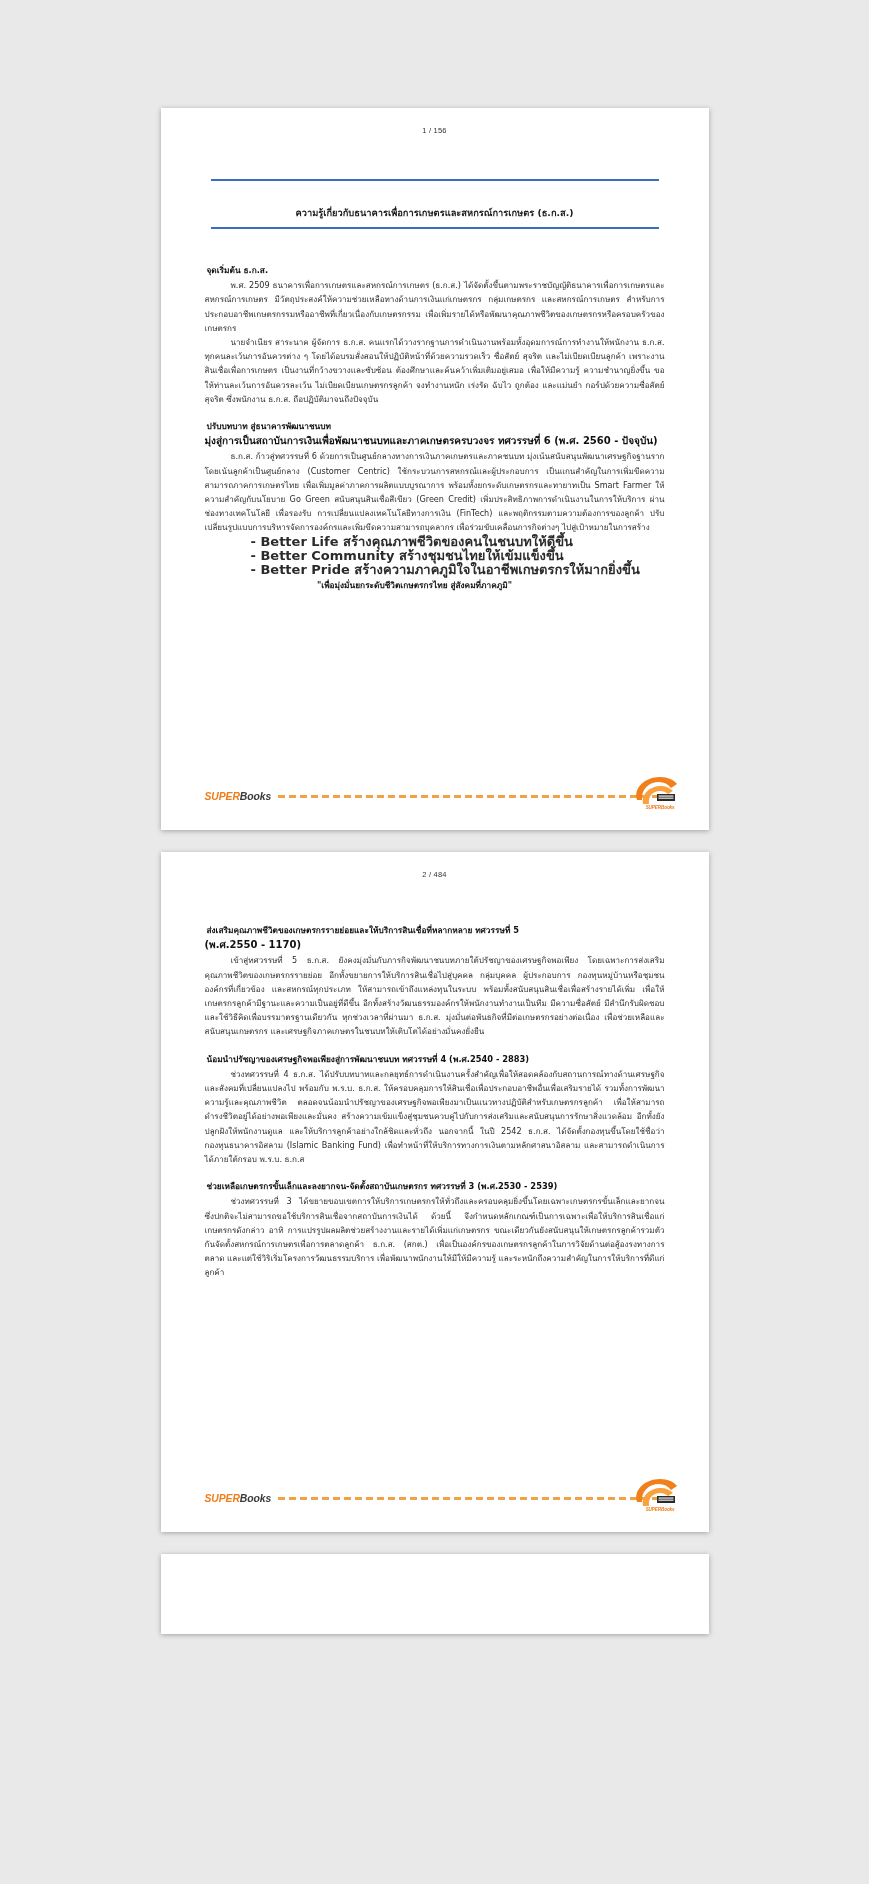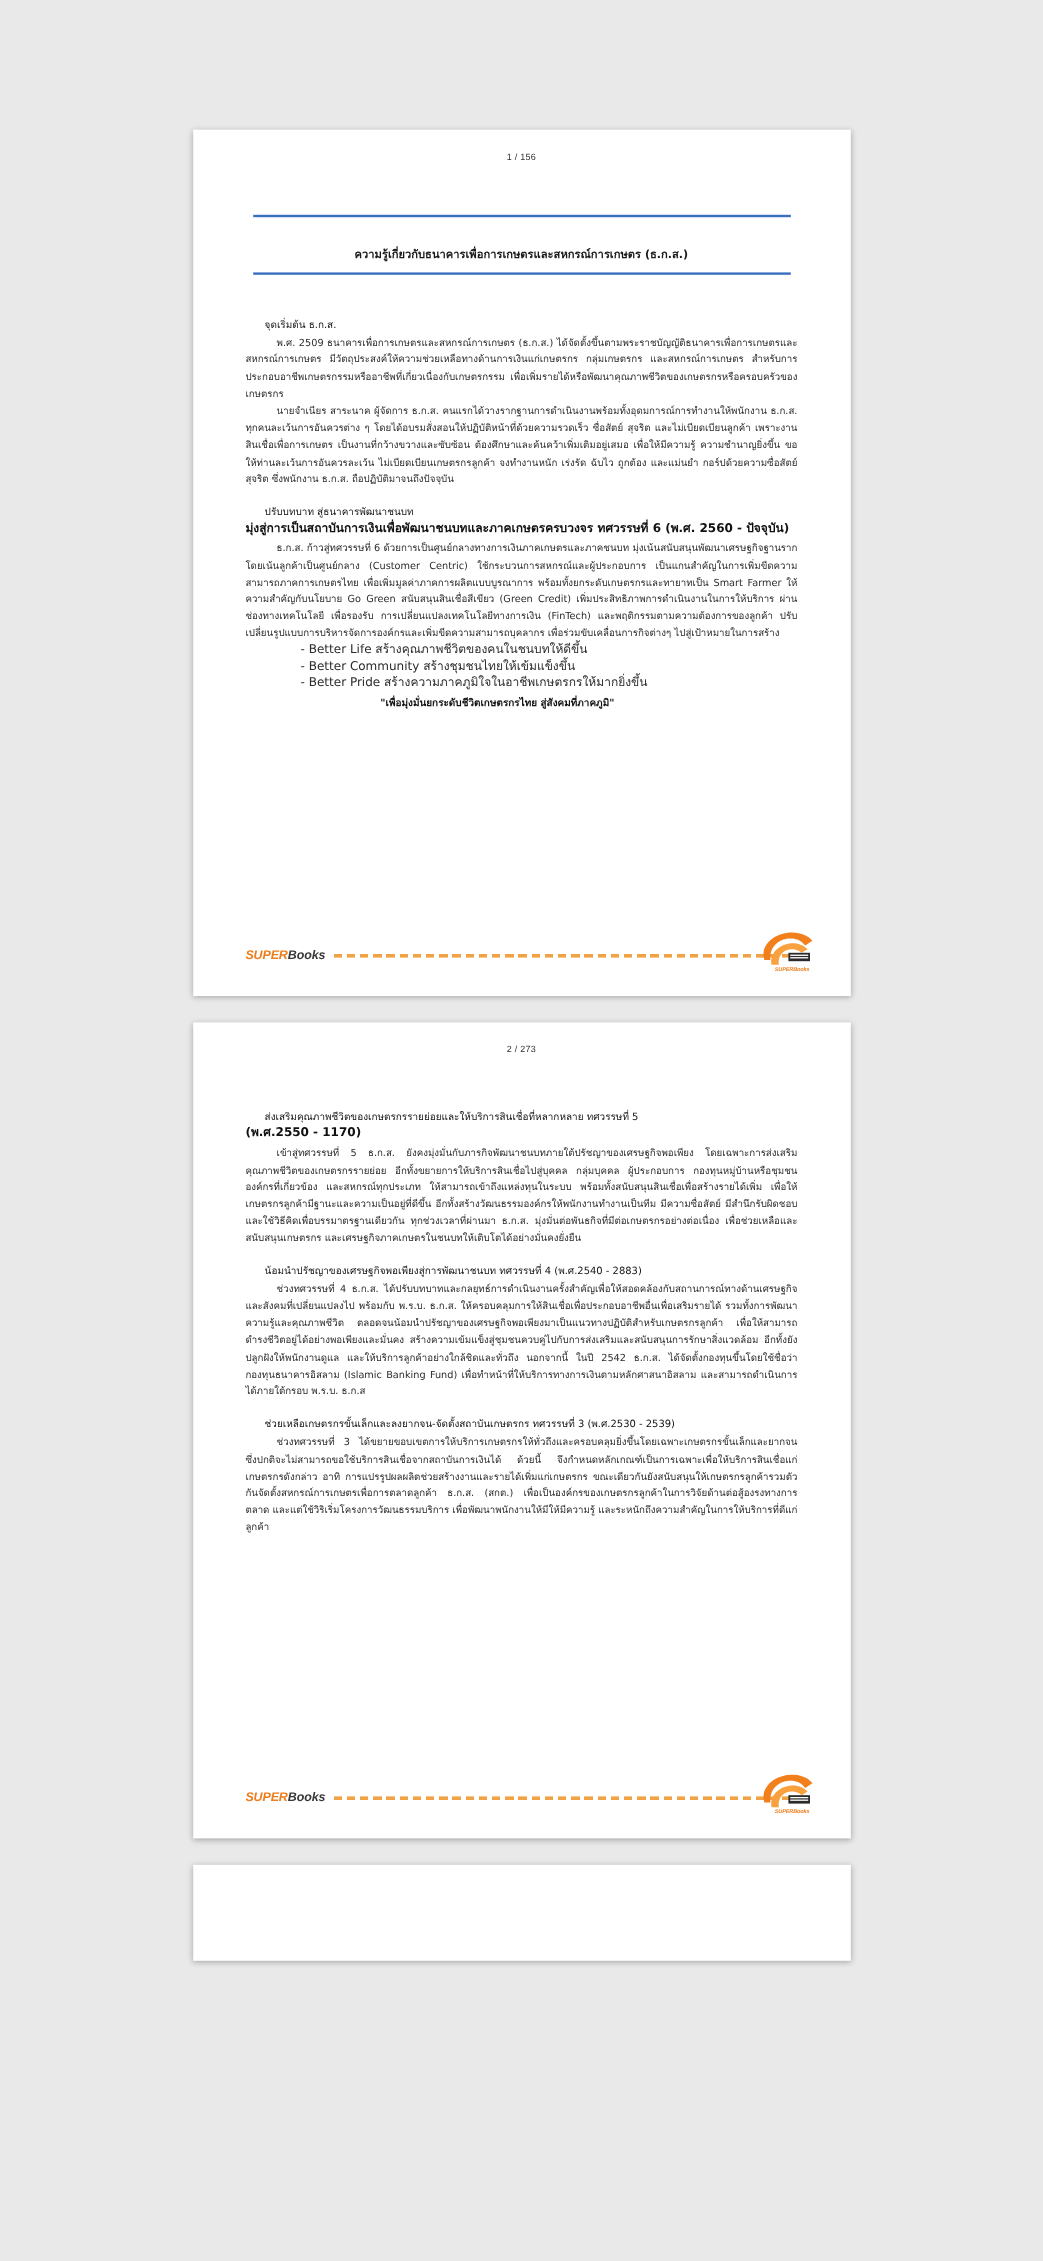--- a/index.html
+++ b/index.html
@@ -59,23 +59,23 @@
 
   .body-text {
     font-size: 8.1px;
     line-height: 14.2px;
     color: #2b2b2b;
     text-align: justify;
     text-justify: inter-word;
   }
   h2.sec {
     font-size: 8.3px;
-    font-weight: normal;
+    font-weight: bold;
     color: #111;
-    margin: 0 0 1px 16px;
+    margin: 0 0 1px 2px;
     line-height: 14.2px;
   }
   h3.sub {
     font-size: 10px;
     font-weight: bold;
     color: #111;
     margin: 0 0 1px 0;
     line-height: 14.2px;
   }
   p.para {
@@ -83,23 +83,24 @@
     text-indent: 26px;
   }
   .gap { height: 13px; }
 
   ul.bullets {
     list-style: none;
     margin: 0;
     padding: 0 0 0 46px;
   }
   ul.bullets li {
-    font-size: 10px;
+    font-size: 13px;
     line-height: 14.2px;
     color: #2b2b2b;
+    font-weight: bold;
   }
   .quote {
     text-align: center;
     font-size: 8.3px;
     font-weight: bold;
     color: #111;
     line-height: 14.2px;
     margin-top: 1px;
     padding-right: 40px;
   }
@@ -199,21 +200,21 @@
         <path d="M16 30 C14 20, 23 12, 34 12 C39 12, 43 14, 46 17 L41 20 C39 18, 36 17, 33 17 C26 17, 21 22, 22 30 Z" fill="#f9a03f"></path>
         <rect x="30" y="20" width="18" height="7" fill="#2a2a2a"></rect>
         <rect x="31.5" y="21.5" width="15" height="1.1" fill="#ffffff"></rect>
         <rect x="31.5" y="23.6" width="15" height="1.1" fill="#ffffff"></rect>
       </svg>
       <div class="logo-caption">SUPERBooks</div>
     </div>
   </div>
 
   <div class="page page-2">
-    <div class="page-number">2 / 273</div>
+    <div class="page-number">2 / 484</div>
 
     <div class="body-text">
       <h2 class="sec">ส่งเสริมคุณภาพชีวิตของเกษตรกรรายย่อยและให้บริการสินเชื่อที่หลากหลาย ทศวรรษที่ 5</h2>
       <h3 class="sub">(พ.ศ.2550 - 1170)</h3>
       <p class="para">เข้าสู่ทศวรรษที่ 5 ธ.ก.ส. ยังคงมุ่งมั่นกับภารกิจพัฒนาชนบทภายใต้ปรัชญาของเศรษฐกิจพอเพียง โดยเฉพาะการส่งเสริมคุณภาพชีวิตของเกษตรกรรายย่อย อีกทั้งขยายการให้บริการสินเชื่อไปสู่บุคคล กลุ่มบุคคล ผู้ประกอบการ กองทุนหมู่บ้านหรือชุมชน องค์กรที่เกี่ยวข้อง และสหกรณ์ทุกประเภท ให้สามารถเข้าถึงแหล่งทุนในระบบ พร้อมทั้งสนับสนุนสินเชื่อเพื่อสร้างรายได้เพิ่ม เพื่อให้เกษตรกรลูกค้ามีฐานะและความเป็นอยู่ที่ดีขึ้น อีกทั้งสร้างวัฒนธรรมองค์กรให้พนักงานทำงานเป็นทีม มีความซื่อสัตย์ มีสำนึกรับผิดชอบ และใช้วิธีคิดเพื่อบรรมาตรฐานเดียวกัน ทุกช่วงเวลาที่ผ่านมา ธ.ก.ส. มุ่งมั่นต่อพันธกิจที่มีต่อเกษตรกรอย่างต่อเนื่อง เพื่อช่วยเหลือและสนับสนุนเกษตรกร และเศรษฐกิจภาคเกษตรในชนบทให้เติบโตได้อย่างมั่นคงยั่งยืน</p>
 
       <div class="gap"></div>
 
       <h2 class="sec">น้อมนำปรัชญาของเศรษฐกิจพอเพียงสู่การพัฒนาชนบท ทศวรรษที่ 4 (พ.ศ.2540 - 2883)</h2>
       <p class="para">ช่วงทศวรรษที่ 4 ธ.ก.ส. ได้ปรับบทบาทและกลยุทธ์การดำเนินงานครั้งสำคัญเพื่อให้สอดคล้องกับสถานการณ์ทางด้านเศรษฐกิจ และสังคมที่เปลี่ยนแปลงไป พร้อมกับ พ.ร.บ. ธ.ก.ส. ให้ครอบคลุมการให้สินเชื่อเพื่อประกอบอาชีพอื่นเพื่อเสริมรายได้ รวมทั้งการพัฒนาความรู้และคุณภาพชีวิต ตลอดจนน้อมนำปรัชญาของเศรษฐกิจพอเพียงมาเป็นแนวทางปฏิบัติสำหรับเกษตรกรลูกค้า เพื่อให้สามารถดำรงชีวิตอยู่ได้อย่างพอเพียงและมั่นคง สร้างความเข้มแข็งสู่ชุมชนควบคู่ไปกับการส่งเสริมและสนับสนุนการรักษาสิ่งแวดล้อม อีกทั้งยังปลูกฝังให้พนักงานดูแล และให้บริการลูกค้าอย่างใกล้ชิดและทั่วถึง นอกจากนี้ ในปี 2542 ธ.ก.ส. ได้จัดตั้งกองทุนขึ้นโดยใช้ชื่อว่า กองทุนธนาคารอิสลาม (Islamic Banking Fund) เพื่อทำหน้าที่ให้บริการทางการเงินตามหลักศาสนาอิสลาม และสามารถดำเนินการได้ภายใต้กรอบ พ.ร.บ. ธ.ก.ส</p>

